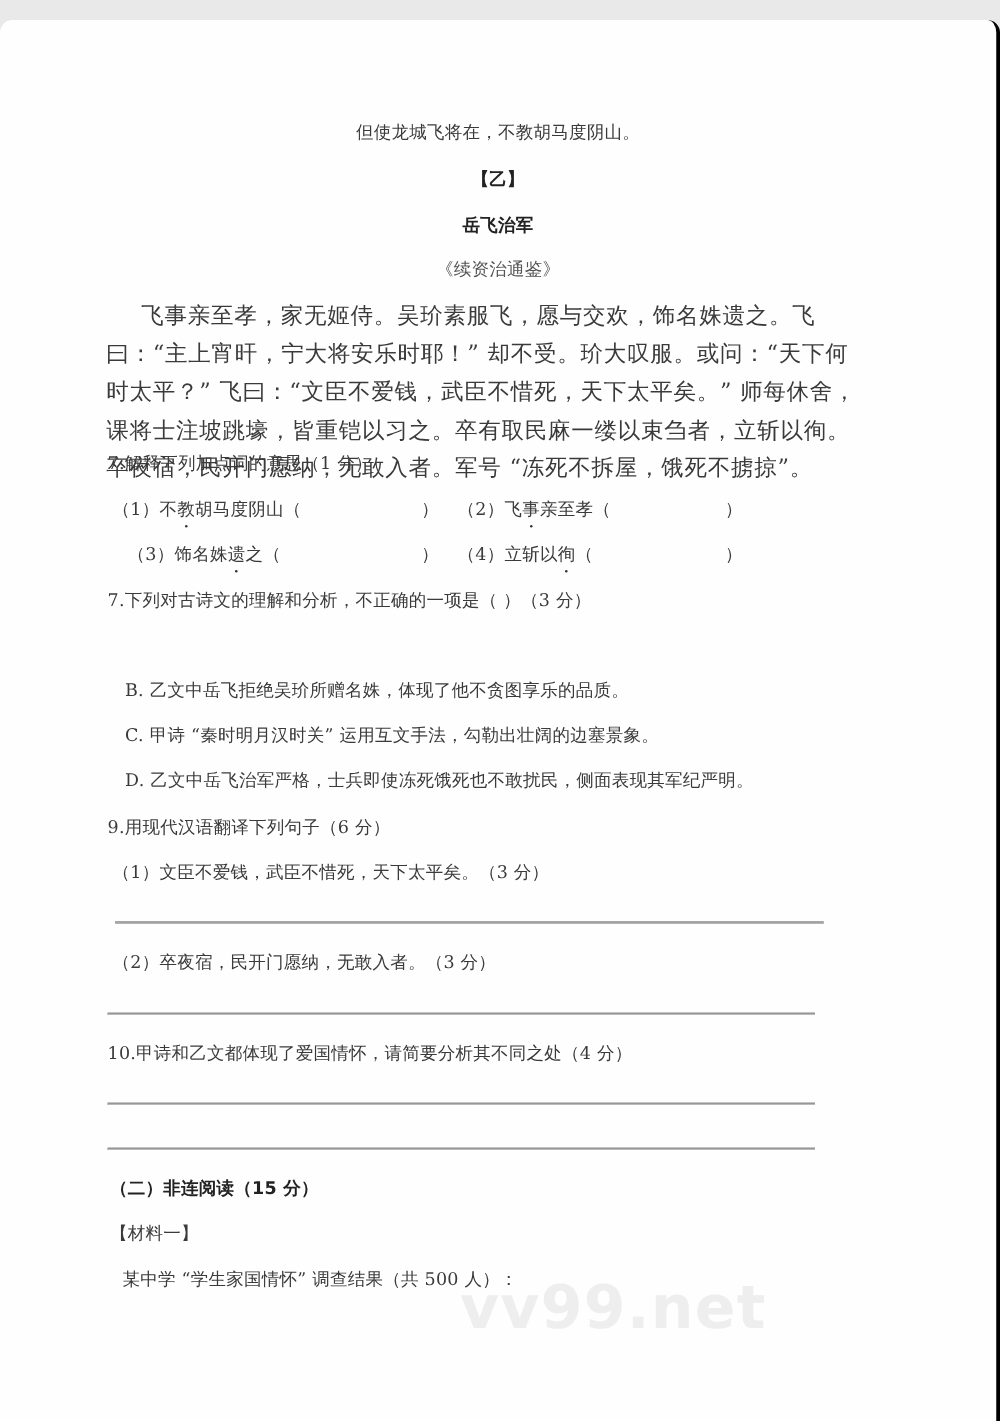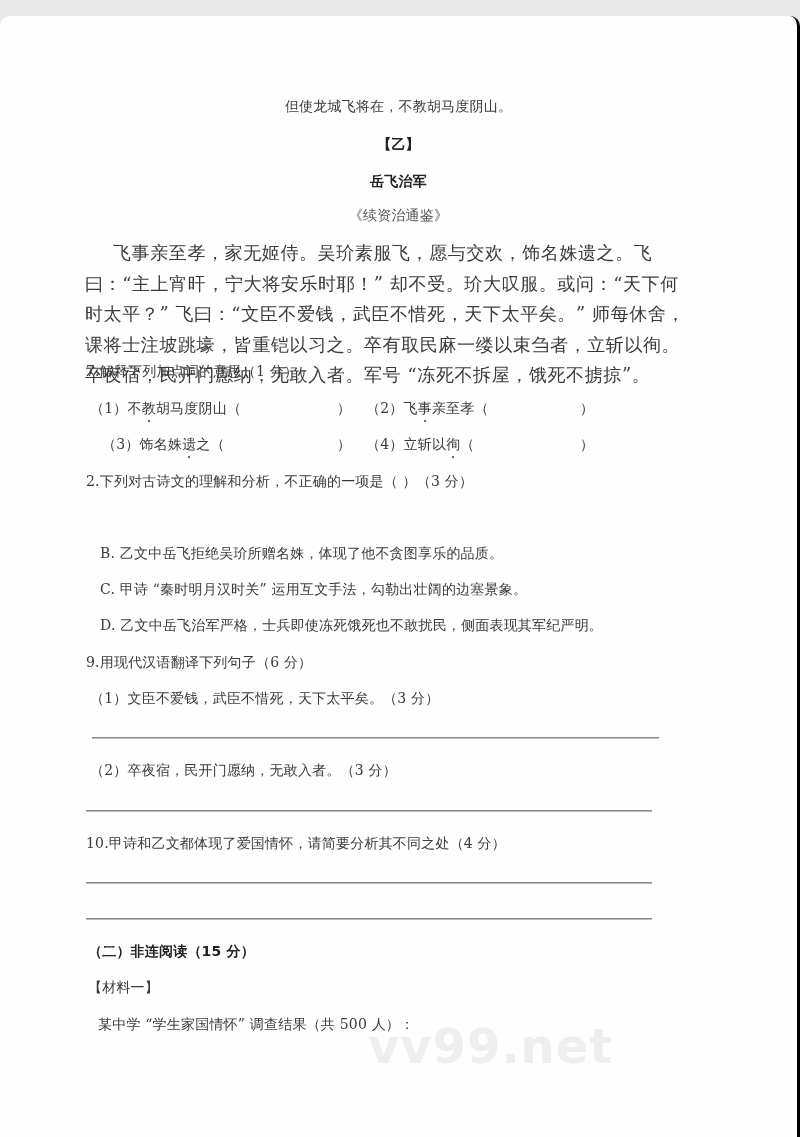--- a/index.html
+++ b/index.html
@@ -31,21 +31,21 @@
 </style>
 </head>
 <body>
 
 <div class="page">
 
   <div class="t center" style="top:80px;">但使龙城飞将在，不教胡马度阴山。</div>
 
   <div class="t center bold" style="top:118px;">【乙】</div>
   <div class="t center bold" style="top:155px;">岳飞治军</div>
-  <div class="t center sub" style="top:190px;font-family:Liberation Mono, monospace;">《续资治通鉴》</div>
+  <div class="t center sub" style="top:190px;">《续资治通鉴》</div>
 
   <div class="para" style="top:222px;">飞事亲至孝，家无姬侍。吴玠素服飞，愿与交欢，饰名姝遗之。飞曰：“主上宵旰，宁大将安乐时耶！” 却不受。玠大叹服。或问：“天下何时太平？” 飞曰：“文臣不爱钱，武臣不惜死，天下太平矣。” 师每休舍，课将士注坡跳壕，皆重铠以习之。卒有取民麻一缕以束刍者，立斩以徇。卒夜宿，民开门愿纳，无敢入者。军号 “冻死不拆屋，饿死不掳掠”。</div>
 
   <div class="t" style="left:86px; top:345px;">7.解释下列加点词的意思（1 分）</div>
 
   <div class="t" style="left:90px; top:382px;">
     <span>（1）</span><span>不</span><span class="dot">教</span><span>胡马度阴山（</span>
   </div>
   <div class="paren-close" style="left:337px; top:382px;">）</div>
   <div class="t" style="left:366px; top:382px;">
@@ -55,21 +55,21 @@
 
   <div class="t" style="left:90px; top:418px;margin-left:12px;">
     <span>（3）</span><span>饰名姝</span><span class="dot">遗</span><span>之（</span>
   </div>
   <div class="paren-close" style="left:337px; top:418px;">）</div>
   <div class="t" style="left:366px; top:418px;">
     <span>（4）</span><span>立斩以</span><span class="dot">徇</span><span>（</span>
   </div>
   <div class="paren-close" style="left:580px; top:418px;">）</div>
 
-  <div class="t" style="left:86px; top:455px;">2.下列对古诗文的理解和分析，不正确的一项是（          ）（3 分）</div>
+  <div class="t" style="left:86px; top:455px;">7.下列对古诗文的理解和分析，不正确的一项是（          ）（3 分）</div>
   <div class="t" style="left:100px; top:527px;">B.  乙文中岳飞拒绝吴玠所赠名姝，体现了他不贪图享乐的品质。</div>
   <div class="t" style="left:100px; top:563px;">C.  甲诗 “秦时明月汉时关” 运用互文手法，勾勒出壮阔的边塞景象。</div>
   <div class="t" style="left:100px; top:599px;">D.  乙文中岳飞治军严格，士兵即使冻死饿死也不敢扰民，侧面表现其军纪严明。</div>
 
   <div class="t" style="left:86px; top:636px;">9.用现代汉语翻译下列句子（6 分）</div>
   <div class="t" style="left:90px; top:672px;">（1）文臣不爱钱，武臣不惜死，天下太平矣。（3 分）</div>
   <div class="line" style="left:92px; top:721px; width:567px;"></div>
   <div class="t" style="left:90px; top:744px;">（2）卒夜宿，民开门愿纳，无敢入者。（3 分）</div>
   <div class="line" style="left:86px; top:794px; width:566px;"></div>
 

